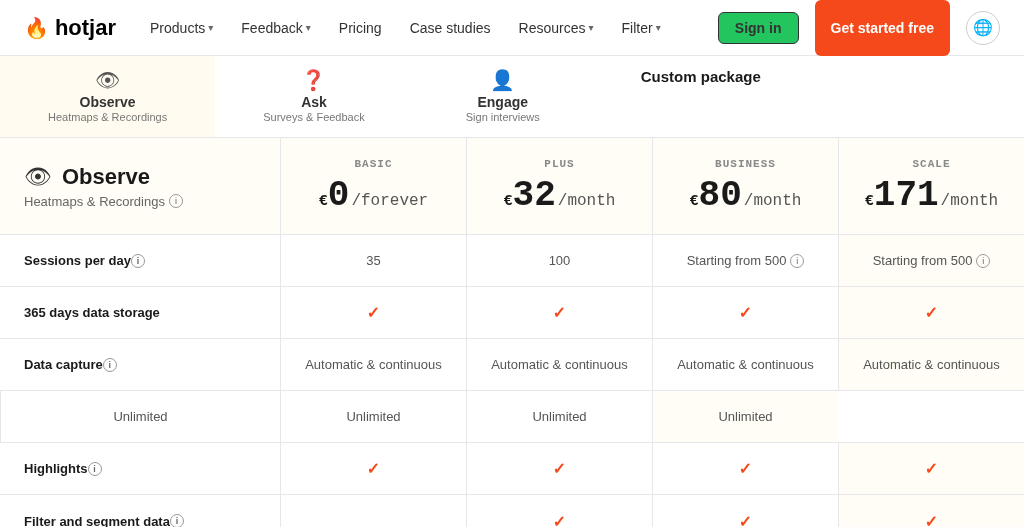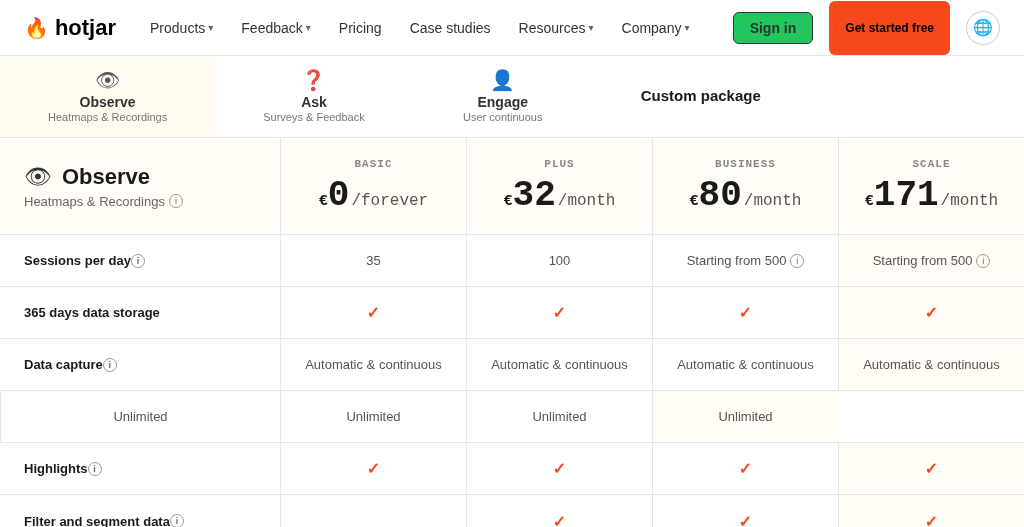--- a/index.html
+++ b/index.html
@@ -7,31 +7,31 @@
 
     
     .navbar { display: flex; align-items: center; height: 56px; padding: 0 24px; border-bottom: 1px solid #e5e7eb; gap: 8px; }
     .logo { display: flex; align-items: center; gap: 6px; margin-right: 16px; }
     .logo-flame { color: #f5491b; font-size: 20px; }
     .logo-text { font-weight: 700; font-size: 22px; color: #000000; }
     .nav-item { display: flex; align-items: center; gap: 3px; padding: 6px 10px; font-size: 14px; color: #333; cursor: pointer; font-weight: 500; white-space: nowrap; }
     .nav-chevron { font-size: 10px; color: #666; }
     .nav-spacer { flex: 1; }
     .btn-signin { border: 1.5px solid #333; border-radius: 6px; padding: 7px 16px; font-size: 14px; font-weight: 600; cursor: pointer; background: #22c55e; color: #333; }
-    .btn-cta { border: none; border-radius: 6px; padding: 20px 16px; font-size: 12px; font-weight: 600; cursor: pointer; background: #f5491b; color: #000000; margin-left: 8px; }
+    .btn-cta { border: none; border-radius: 6px; padding: 20px 16px; font-size: 14px; font-weight: 600; cursor: pointer; background: #f5491b; color: #ffffff; margin-left: 8px; }
     .globe-btn { width: 34px; height: 34px; display: flex; align-items: center; justify-content: center; border: 1.5px solid #ccc; border-radius: 50%; cursor: pointer; margin-left: 8px; font-size: 16px; color: #555; }
 
     
     .tabs-bar { display: flex; border-bottom: 1px solid #e5e7eb; background: #fff; padding: 0 0; }
     .tab { display: flex; flex-direction: column; align-items: center; justify-content: center; padding: 12px 48px; cursor: pointer; border-bottom: 2px solid transparent; min-width: 180px; }
     .tab.active { background: #fffbf0; border-bottom: 2px solid transparent; }
     .tab-icon { font-size: 20px; color: #555; margin-bottom: 2px; }
     .tab-title { font-weight: 600; font-size: 14px; color: #333; }
     .tab-subtitle { font-size: 11px; color: #777; margin-top: 1px; }
-    .tab-custom { display: flex; align-items: center; justify-content: center; padding: 12px 48px; cursor: pointer; min-width: 200px; border-bottom: 2px solid transparent; }
+    .tab-custom { display: flex; justify-content: center; padding: 12px 48px; cursor: pointer; min-width: 200px; border-bottom: 2px solid transparent; }
     .tab-custom-label { font-weight: 700; font-size: 15px; color: #1a1a1a; }
 
     
     .pricing-section { background: #fff; }
     .pricing-header { display: grid; grid-template-columns: 280px 1fr 1fr 1fr 1fr; background: #fffdf5; border-bottom: 1px solid #e5e7eb; }
     .plan-title-cell { display: flex; flex-direction: column; align-items: flex-start; justify-content: center; padding: 24px 24px; }
     .plan-icon-title { display: flex; align-items: center; gap: 10px; }
     .plan-eye-icon { font-size: 22px; color: #333; }
     .plan-title { font-size: 22px; font-weight: 700; color: #1a1a1a; }
     .plan-subtitle { font-size: 13px; color: #666; margin-top: 4px; display: flex; align-items: center; gap: 4px; }
@@ -75,21 +75,21 @@
     <span>Pricing</span>
   </div>
   <div class="nav-item">
     <span>Case studies</span>
   </div>
   <div class="nav-item">
     <span>Resources</span>
     <span class="nav-chevron">▾</span>
   </div>
   <div class="nav-item">
-    <span>Company</span>
+    <span>Filter</span>
     <span class="nav-chevron">▾</span>
   </div>
 
   <div class="nav-spacer"></div>
 
   <button class="btn-signin">Sign in</button>
   <button class="btn-cta">Get started free</button>
   <div class="globe-btn">
     <span>🌐</span>
   </div>
@@ -102,21 +102,21 @@
     <span class="tab-subtitle">Heatmaps &amp; Recordings</span>
   </div>
   <div class="tab">
     <span class="tab-icon">❓</span>
     <span class="tab-title">Ask</span>
     <span class="tab-subtitle">Surveys &amp; Feedback</span>
   </div>
   <div class="tab">
     <span class="tab-icon">👤</span>
     <span class="tab-title">Engage</span>
-    <span class="tab-subtitle">User continuous</span>
+    <span class="tab-subtitle">Sign interviews</span>
   </div>
   <div class="tab-custom">
     <span class="tab-custom-label">Custom package</span>
   </div>
 </div>
 
 <div class="pricing-section">
 
   <div class="pricing-header">
     <div class="plan-title-cell">

